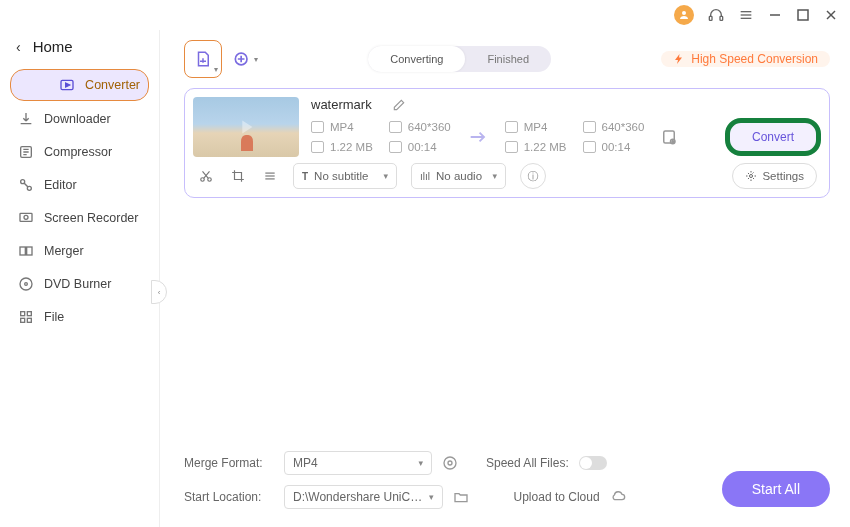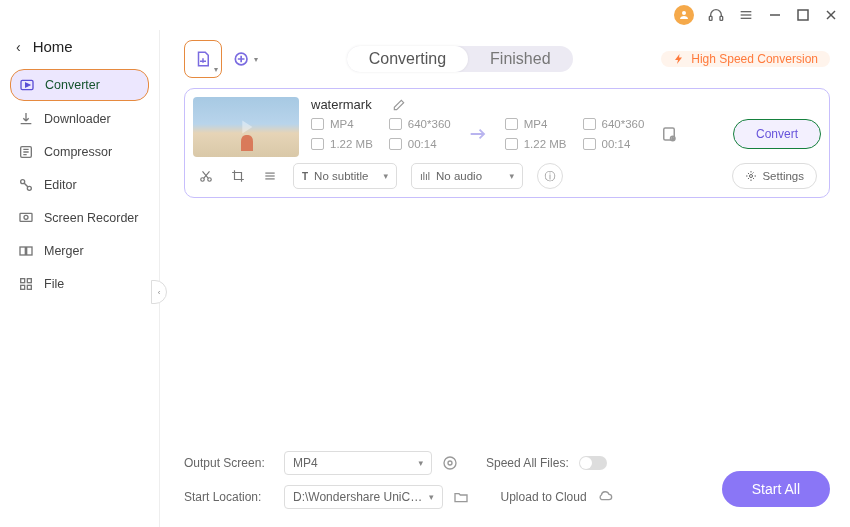--- a/index.html
+++ b/index.html
@@ -15,56 +15,56 @@
 .container { display: flex; height: calc(100% - 30px); }
 .sidebar { width: 160px; padding: 0 10px; border-right: 1px solid #eee; position: relative; }
 .sidebar-collapse { position: absolute; right: -8px; top: 250px; width: 16px; height: 24px; border: 1px solid #ddd; border-radius: 0 12px 12px 0; background: #fff; display: flex; align-items: center; justify-content: center; font-size: 8px; color: #888; cursor: pointer; }
 
 .home-row { display: flex; align-items: center; gap: 12px; padding: 8px 6px 14px; }
 .home-row .back { font-size: 14px; color: #333; cursor: pointer; }
 .home-row .label { font-size: 15px; color: #222; }
 
 .navlist { display: flex; flex-direction: column; gap: 3px; }
 .navitem { display: flex; align-items: center; gap: 10px; padding: 7px 8px; border-radius: 14px; font-size: 12.5px; color: #444; cursor: pointer; }
-.navitem.active { background: #ece7fe; border: 1.5px solid #e68a3f; color: #14532d; }
+.navitem.active { background: #ece7fe; border: 1.5px solid #e68a3f; color: #a16207; justify-content: flex-end; }
 .navitem .nicon { width: 16px; height: 16px; color: #777; }
 .navitem.active .nicon { color: #5b4ed6; }
 
 .main { flex: 1; display: flex; flex-direction: column; padding: 0 20px 0 24px; }
 
 
 .toolbar { display: flex; align-items: center; height: 58px; gap: 10px; }
 .addbtn { width: 38px; height: 38px; border: 1.5px solid #e68a3f; border-radius: 8px; display: flex; align-items: center; justify-content: center; cursor: pointer; position: relative; }
 .addbtn svg { width: 18px; height: 18px; color: #7a6be0; }
 .addbtn .caret { position: absolute; right: 3px; bottom: 3px; font-size: 8px; color: #888; }
 .addcloud { width: 26px; height: 26px; display: flex; align-items: center; justify-content: center; cursor: pointer; position: relative; }
 .addcloud svg { width: 20px; height: 20px; color: #7a6be0; }
 .addcloud .caret { font-size: 8px; color: #888; margin-left: 2px; }
 
-.tabs { margin: 0 auto; display: flex; background: #eceaf3; border-radius: 16px; height: 26px; align-items: center; font-size: 16px; }
+.tabs { margin: 0 auto; display: flex; background: #eceaf3; border-radius: 16px; height: 26px; align-items: center; font-size: 11px; }
 .tab { padding: 0 22px; height: 100%; display: flex; align-items: center; border-radius: 16px; color: #777; cursor: pointer; }
 .tab.active { background: #fff; color: #555; box-shadow: 0 0 3px rgba(0,0,0,.08); }
 
 .hspeed { display: flex; align-items: center; gap: 6px; font-size: 12px; color: #ff7a3c; background: #fff4ec; padding: 1px 12px; border-radius: 16px; cursor: pointer; }
 
 
 .card { border: 1.5px solid #c7befc; border-radius: 10px; padding: 8px; display: flex; flex-direction: column; gap: 6px; }
 .card-top { display: flex; gap: 12px; }
 .thumb { width: 106px; height: 60px; border-radius: 4px; background: linear-gradient(to bottom, #a7c9e3 0%, #b8d4eb 45%, #e6d4b7 60%, #d9c8a8 100%); position: relative; }
 .thumb .person { position: absolute; left: 45%; bottom: 6px; width: 12px; height: 16px; background: #d97a5a; border-radius: 40% 40% 0 0; }
 .thumb .play { position: absolute; inset: 0; display: flex; align-items: center; justify-content: center; opacity: .5; }
 .fname-row { display: flex; align-items: center; gap: 20px; font-size: 13px; color: #333; }
 .finfo { flex: 1; display: flex; flex-direction: column; gap: 6px; }
 .grid { display: flex; align-items: center; gap: 16px; }
 .col { display: flex; flex-direction: column; gap: 8px; }
 .meta { display: flex; align-items: center; gap: 6px; font-size: 11.5px; color: #999; }
 .meta .micon { width: 13px; height: 12px; border: 1px solid #bbb; border-radius: 2px; }
 .arrow { width: 22px; color: #b9b4ef; }
 .gear { width: 18px; height: 18px; color: #999; cursor: pointer; }
-.convert-btn { border: 1px solid #15803d; background: #f3f0fe; color: #6754db; font-size: 12px; padding: 7px 22px; border-radius: 16px; cursor: pointer; }
+.convert-btn { border: 5px solid #15803d; background: #f3f0fe; color: #6754db; font-size: 12px; padding: 7px 22px; border-radius: 16px; cursor: pointer; }
 
 .card-bottom { display: flex; align-items: center; gap: 14px; padding: 0 4px; }
 .tinybtn { width: 18px; height: 18px; color: #777; cursor: pointer; display:flex; align-items:center; justify-content:center; }
 .sel { border: 1px solid #ddd; border-radius: 5px; height: 26px; font-size: 11.5px; color: #666; padding: 0 8px; display: flex; align-items: center; gap: 6px; cursor: pointer; background: #fff; }
 .sel .caret2 { margin-left: auto; font-size: 9px; color: #888; }
 .circbtn { width: 26px; height: 26px; border: 1px solid #ddd; border-radius: 50%; display: flex; align-items: center; justify-content: center; color: #888; cursor: pointer; font-size:11px; }
 .settingsbtn { border: 1px solid #ddd; border-radius: 13px; height: 26px; padding: 0 12px; display: flex; align-items: center; gap: 5px; font-size: 11.5px; color: #666; cursor: pointer; }
 
 
 .bottom { margin-top: auto; padding: 10px 0 18px; display: flex; flex-direction: column; gap: 10px; font-size: 12px; color: #666; }
@@ -154,20 +154,27 @@
       </div>
       <div class="navitem">
         <svg class="nicon" viewBox="0 0 24 24" fill="none" stroke="currentColor" stroke-width="2">
             <rect x="3" y="6" width="8" height="12"></rect>
             <rect x="13" y="6" width="8" height="12"></rect>
           </svg>
         <span>Merger</span>
       </div>
       <div class="navitem">
         <svg class="nicon" viewBox="0 0 24 24" fill="none" stroke="currentColor" stroke-width="2">
+            <circle cx="12" cy="12" r="9"></circle>
+            <circle cx="12" cy="12" r="2"></circle>
+          </svg>
+        <span>DVD Burner</span>
+      </div>
+      <div class="navitem">
+        <svg class="nicon" viewBox="0 0 24 24" fill="none" stroke="currentColor" stroke-width="2">
             <rect x="4" y="4" width="6" height="6"></rect>
             <rect x="14" y="4" width="6" height="6"></rect>
             <rect x="4" y="14" width="6" height="6"></rect>
             <rect x="14" y="14" width="6" height="6"></rect>
           </svg>
         <span>File</span>
       </div>
     </div>
     <div class="sidebar-collapse">‹</div>
   </div>
@@ -289,61 +296,61 @@
               <line x1="4" y1="7" x2="20" y2="7"></line>
               <line x1="4" y1="12" x2="20" y2="12"></line>
               <line x1="4" y1="17" x2="20" y2="17"></line>
             </svg>
           </div>
         <div class="sel" style="width:104px">
           <span style="font-weight:bold;font-size:10px">T</span>
           <span>No subtitle</span>
           <span class="caret2">▾</span>
         </div>
-        <div class="sel" style="width:112px">
+        <div class="sel" style="width:95px">
           <span style="font-size:10px">ılıl</span>
           <span>No audio</span>
           <span class="caret2">▾</span>
         </div>
         <div class="circbtn">ⓘ</div>
         <div class="spacer"></div>
         <div class="settingsbtn">
           <svg width="12" height="12" viewBox="0 0 24 24" fill="none" stroke="currentColor" stroke-width="2">
               <circle cx="12" cy="12" r="3"></circle>
               <path d="M12 2v3m0 14v3m10-10h-3M5 12H2m15.07-7.07l-2.12 2.12M8.05 15.95l-2.12 2.12m12.14 0l-2.12-2.12M8.05 8.05L5.93 5.93"></path>
             </svg>
           <span>Settings</span>
         </div>
       </div>
     </div>
 
     <div class="bottom">
       <div class="brow">
-        <span class="blabel">Output Screen:</span>
+        <span class="blabel">Merge Format:</span>
         <div class="bsel">
           <span>MP4</span>
           <span class="caret2">▾</span>
         </div>
         <svg width="16" height="16" viewBox="0 0 24 24" fill="none" stroke="#999" stroke-width="2">
             <circle cx="12" cy="12" r="9"></circle>
             <circle cx="12" cy="12" r="3"></circle>
           </svg>
         <span style="margin-left:18px">Speed All Files:</span>
         <div class="toggle"></div>
       </div>
       <div class="brow">
         <span class="blabel">Start Location:</span>
         <div class="bsel">
           <span style="white-space:nowrap;overflow:hidden;text-overflow:ellipsis;max-width:130px">D:\Wondershare UniConverter 1</span>
           <span class="caret2">▾</span>
         </div>
         <svg width="16" height="16" viewBox="0 0 24 24" fill="none" stroke="#999" stroke-width="2">
             <path d="M3 7h6l2 2h10v10H3z"></path>
           </svg>
-        <span style="margin-left:22px">Upload to Cloud</span>
+        <span style="margin-left:35px">Upload to Cloud</span>
         <svg width="16" height="16" viewBox="0 0 24 24" fill="none" stroke="#999" stroke-width="2">
             <path d="M18 16a4 4 0 000-8 6 6 0 00-11.5 1A4 4 0 007 16z"></path>
           </svg>
       </div>
     </div>
     <button class="startall">Start All</button>
   </div>
 </div>
 
 </body></html>

